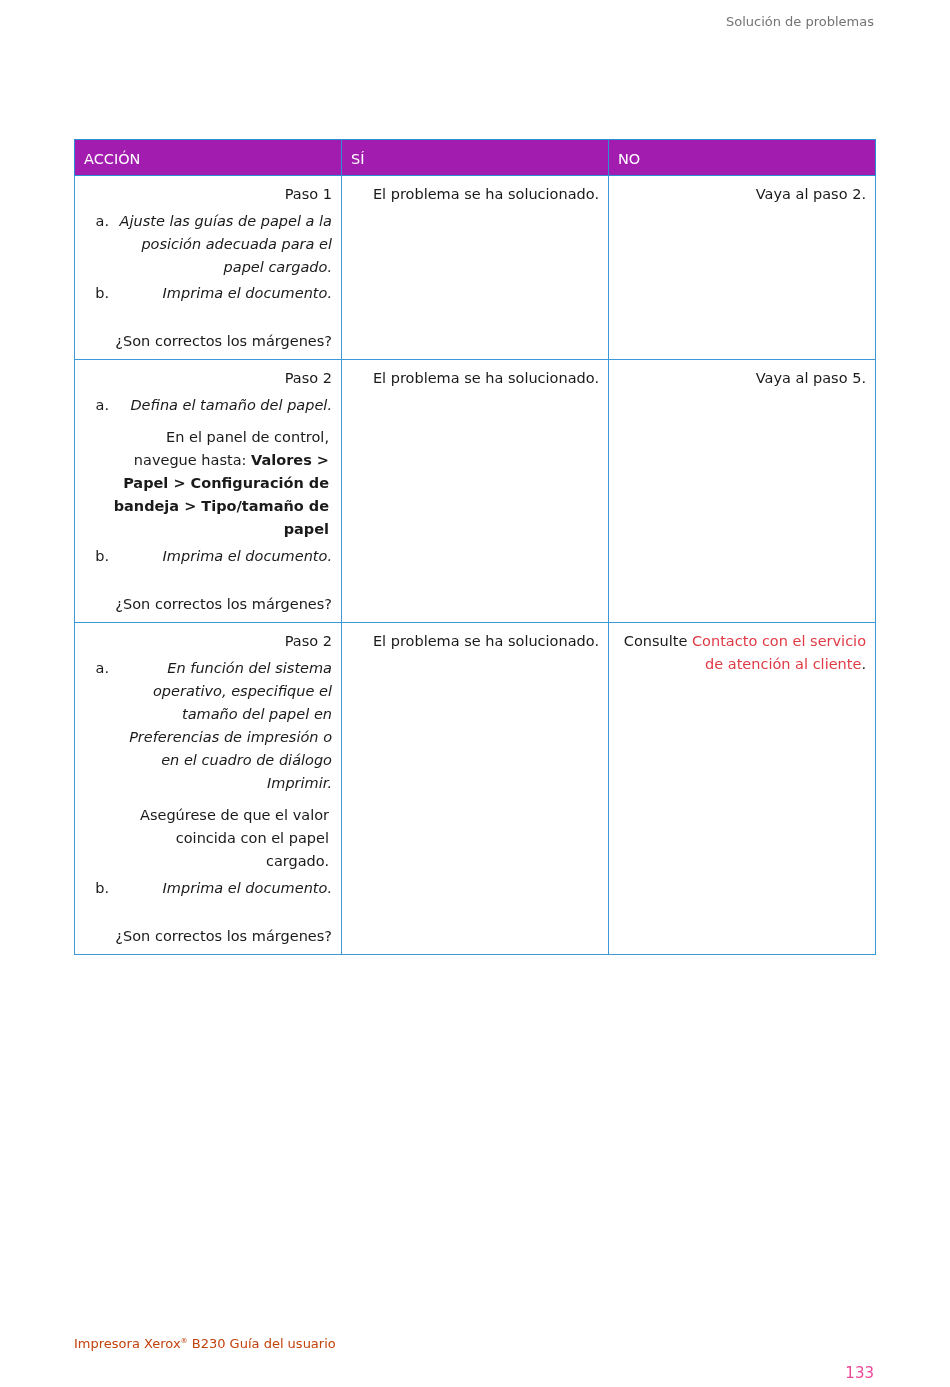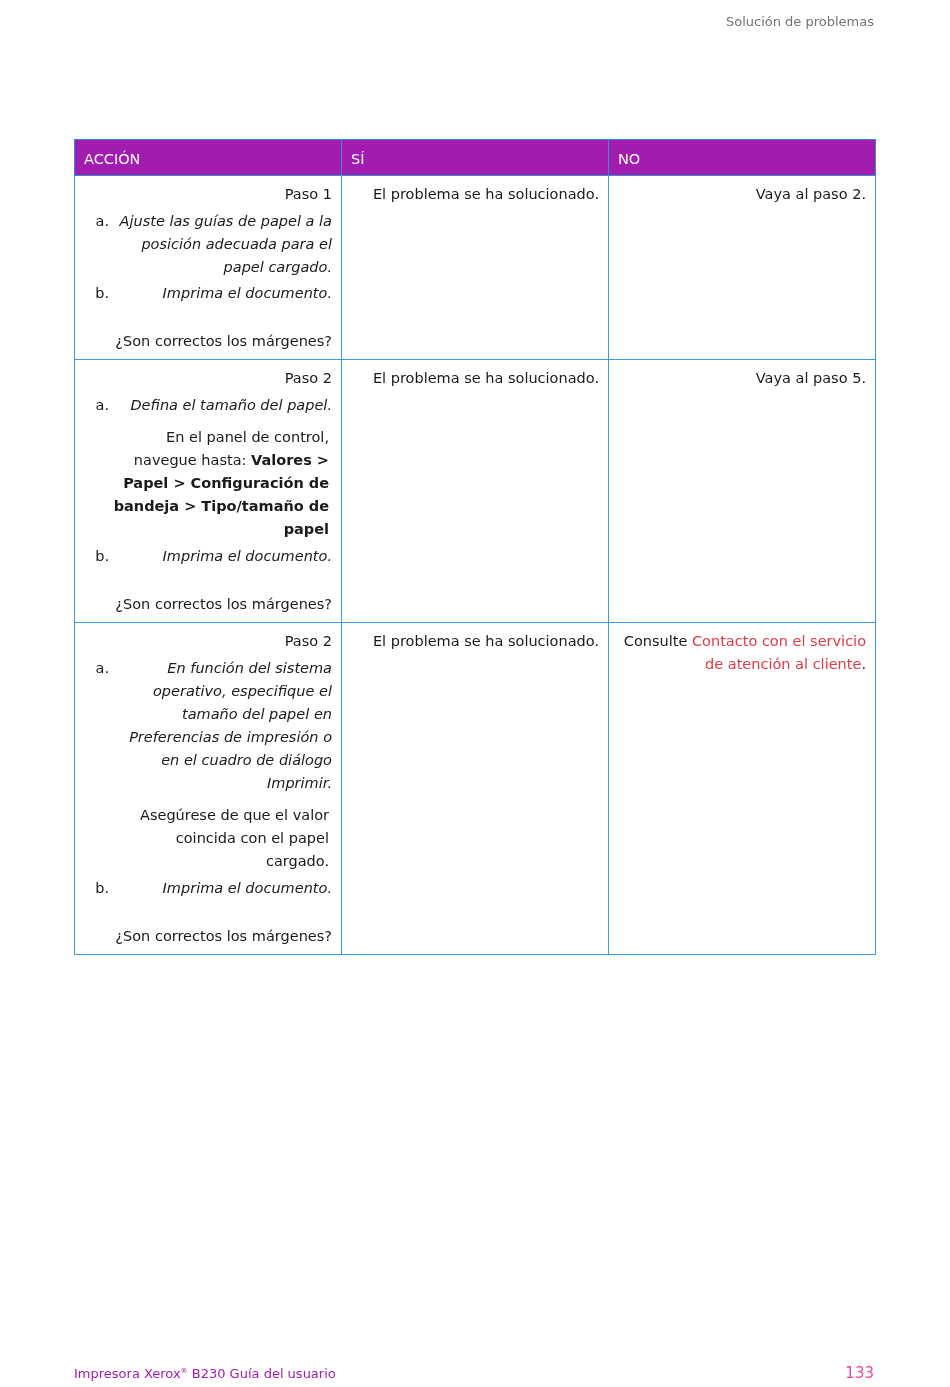--- a/index.html
+++ b/index.html
@@ -11,21 +11,21 @@
   table.steps th:first-child { border-left:1px solid #2b8fd6; }
   table.steps td { border:1px solid #3d98d8; vertical-align:top; padding:7px 9px 6px 9px;text-align:right; }
   .step-title { margin:0 0 4px 0; }
   .item { display:flex; margin:0 0 3px 0; }
   .item .lbl { width:25px; flex:none; }
   .item .txt { flex:1;font-style:italic; }
   .sub { margin:9px 3px 4px 25px; }
   .q { margin-top:25px; }
   .bold { font-weight:bold; }
   a.link { color:#e03a45; text-decoration:none; }
-  .footer-left { position:absolute; left:74px; top:1366px; font-size:13px; color:#a21caf; }
+  .footer-left { position:absolute; left:74px; top:1336px; font-size:13px; color:#c2410c; }
   .footer-right { position:absolute; right:76px; top:1364px; font-size:15px; color:#ec4899; }
   sup { font-size:7px; }
 </style>
 </head>
 <body>
 
 <div class="running-head">Solución de problemas</div>
 
 <table class="steps">
   <colgroup>

